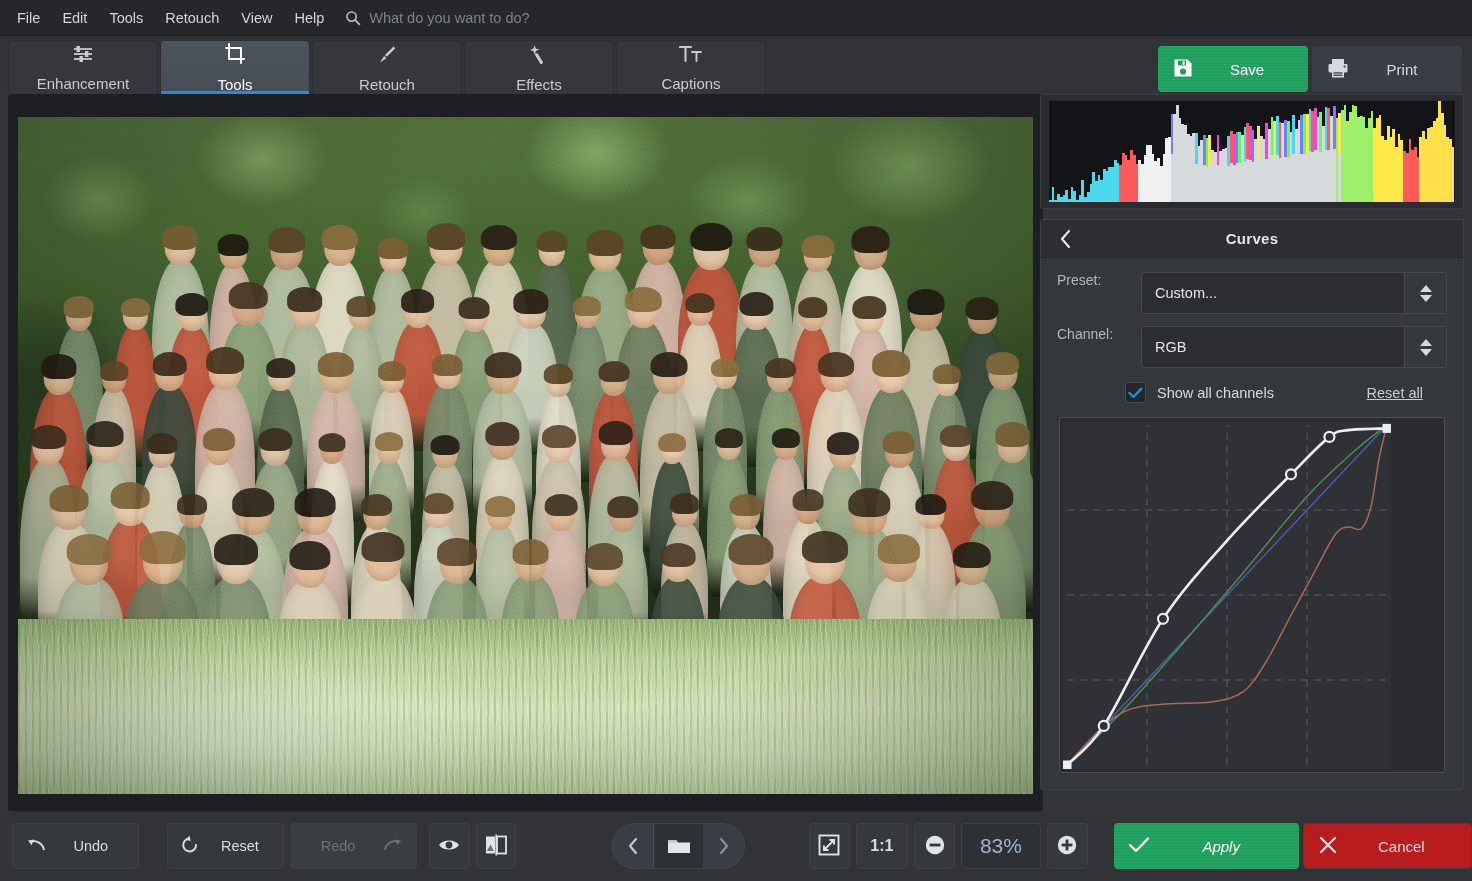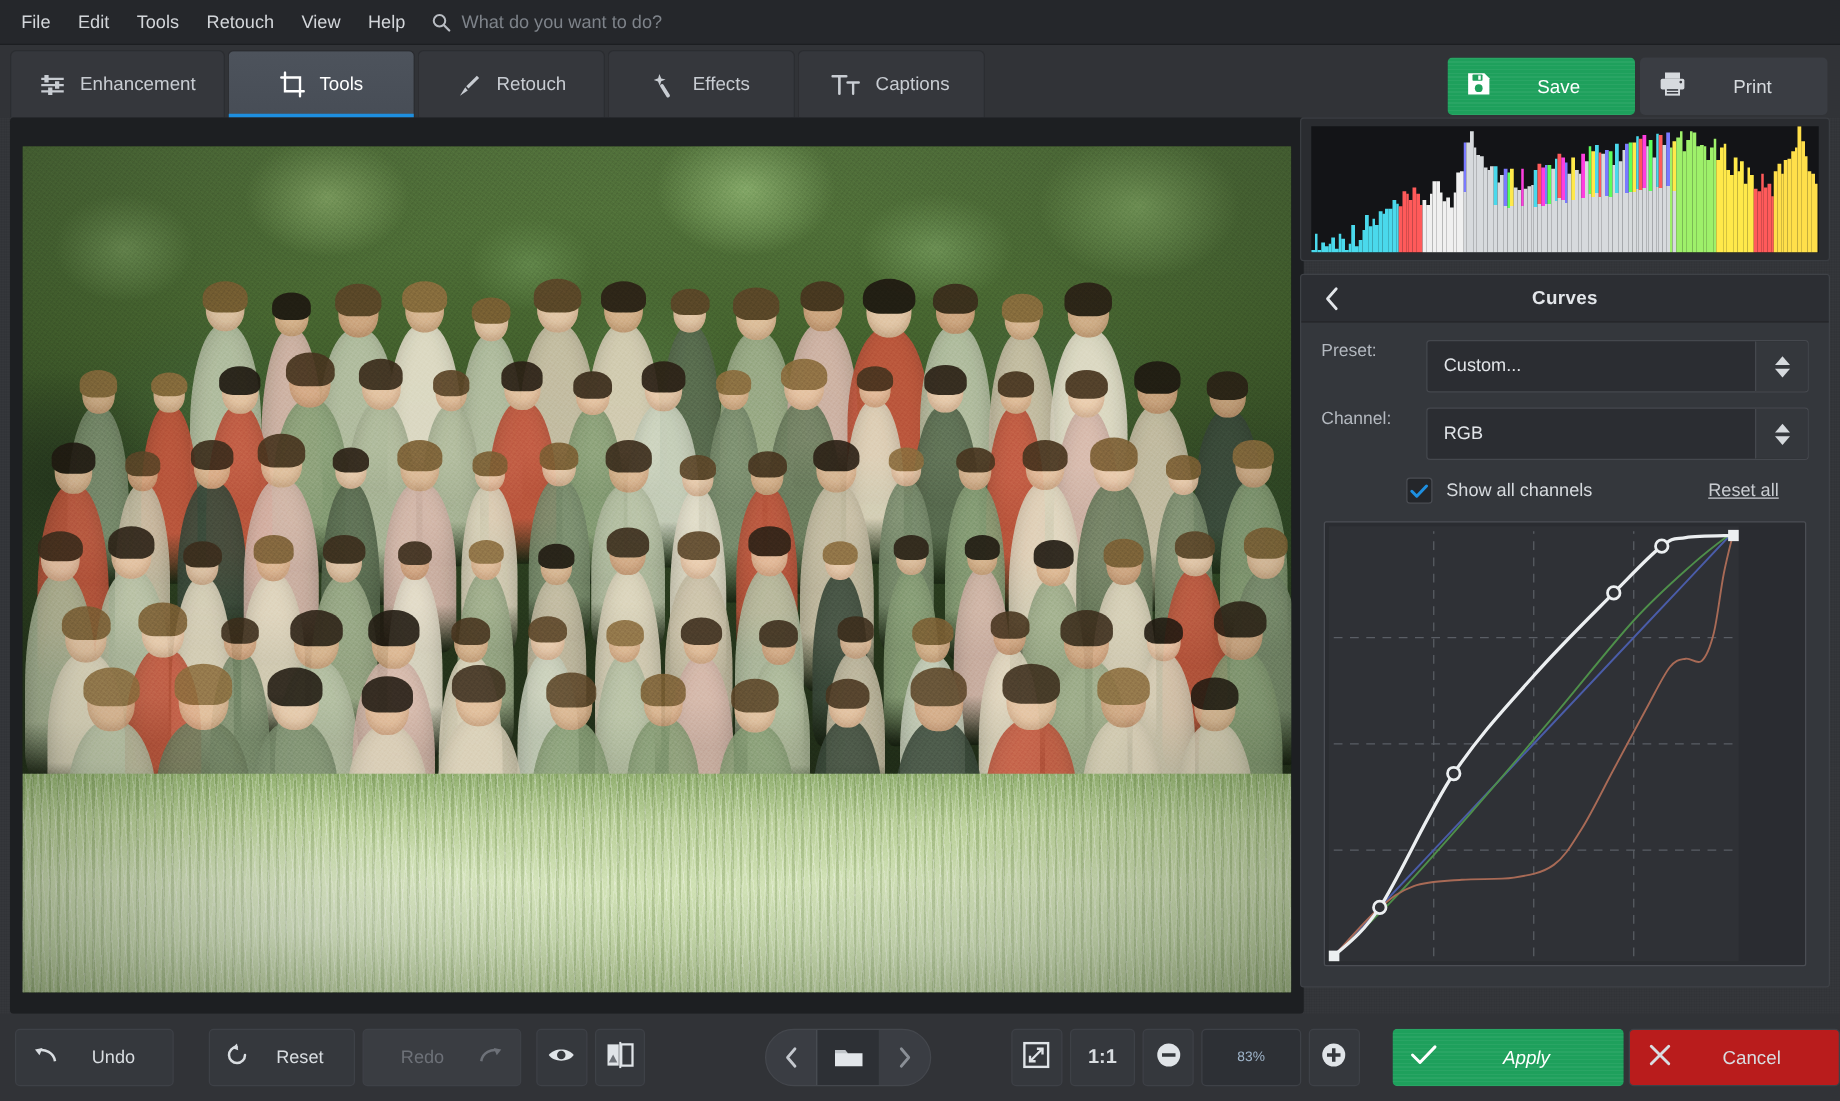--- a/index.html
+++ b/index.html
@@ -51,21 +51,21 @@
     position: relative;
     height: 54px; min-width: 150px;
     display: flex; align-items: center; justify-content: center;
     gap: 11px;
     color: #c8ccd2; font-size: 15px;
     background: #35373c;
     border-radius: 5px 5px 0 0;
     margin-right: 2px;
     padding: 0 22px;
     cursor: pointer;
-    border: 1px solid #2b2d31; border-bottom: none;
+    border: 1px solid #2b2d31; border-bottom: none; flex-direction: column;
   }
   .tab.active {
     background: linear-gradient(180deg, #4d535c 0%, #474d56 100%);
     color: #ffffff;
   }
   .tab.active::after {
     content: ""; position: absolute; left: 0; right: 0; bottom: 0;
     height: 3px; background: #1e8fe0;
   }
   .tab svg { display: block; flex: none; }
@@ -267,21 +267,21 @@
     cursor: pointer;
   }
   .np-prev { width: 46px; border-right: 1px solid #4c5057; }
   .np-folder { width: 56px; background: #2d3035; }
   .np-next { width: 46px; }
 
   .zoomval {
     height: 46px; min-width: 80px; padding: 0 14px;
     background: #2d3035; border: 1px solid #3e4147; border-radius: 4px;
     display: flex; align-items: center; justify-content: center;
-    color: #9fb4c9; font-size: 11px; cursor: text;
+    color: #9fb4c9; font-size: 21px; cursor: text;
   }
   .btn-apply {
     height: 46px; width: 206px; border-radius: 4px;
     background: #1ea05c;
     background-image: repeating-linear-gradient(0deg, rgba(255,255,255,.05) 0 1px, transparent 1px 3px);
     display: flex; align-items: center; gap: 8px; padding: 0 14px;
     color: #fff; font-size: 15px; cursor: pointer;
   }
   .btn-apply .lbl { flex: 1; text-align: center; }
   .btn-cancel {

